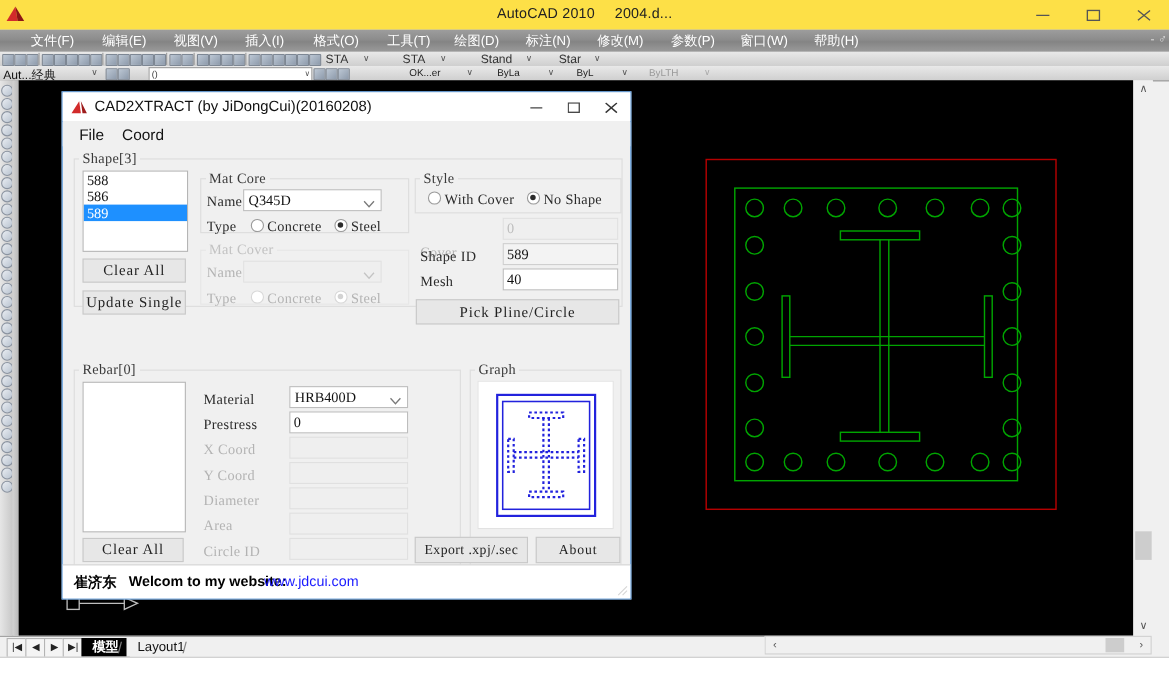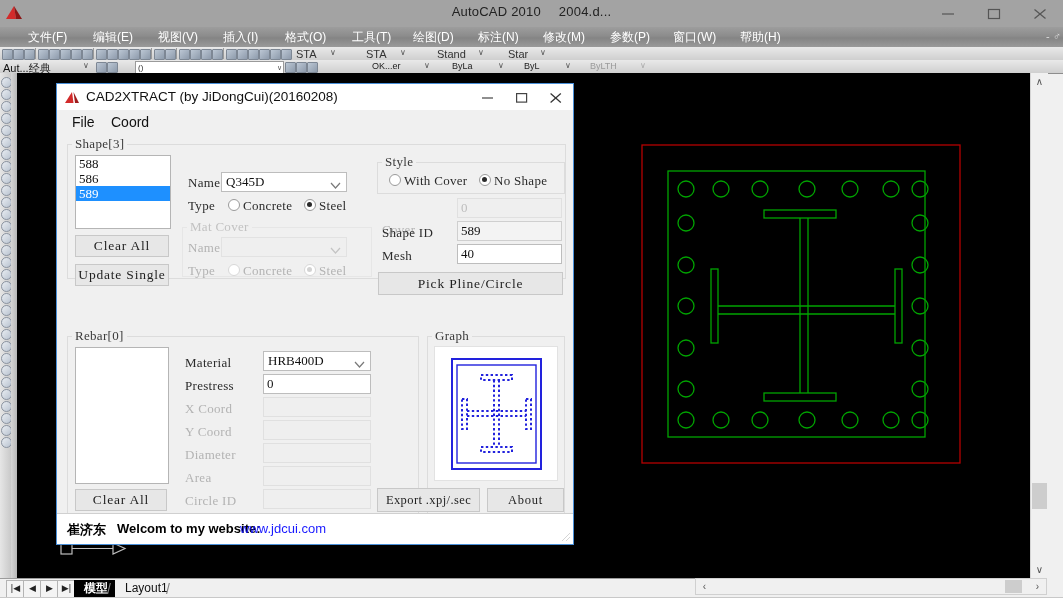--- a/index.html
+++ b/index.html
@@ -9,21 +9,21 @@
     font-family:"Liberation Sans", sans-serif;
     -webkit-font-smoothing:antialiased;
   }
   .abs{position:absolute;}
 
   
   #acad-window{position:absolute;left:0;top:0;width:1063px;height:614px;background:#f0f0f0;}
 
   #acad-titlebar{
     position:absolute;left:0;top:0;width:1063px;height:27px;
-    background:#a3a3a3;border-bottom:1px solid #e2e2e2;
+    background:#fde047;border-bottom:1px solid #e2e2e2;
   }
   #acad-app-icon{
     position:absolute;left:3px;top:2px;width:22px;height:22px;
   }
   #acad-title{
     position:absolute;left:0;top:4px;width:1063px;text-align:center;
     font-size:13px;color:#222;letter-spacing:.2px;
   }
   #acad-title .sp{display:inline-block;width:18px;}
   .wbtn{position:absolute;top:0;width:46px;height:27px;cursor:default;}
@@ -464,20 +464,23 @@
 
     <div class="listbox" style="left:18px;top:22px;width:94px;height:72px;">
       <div class="lb-item">588</div>
       <div class="lb-item">586</div>
       <div class="lb-item sel">589</div>
     </div>
 
     <div class="btn" style="left:18px;top:102px;width:94px;height:22px;line-height:20px;">Clear All</div>
     <div class="btn" style="left:18px;top:131px;width:94px;height:22px;line-height:20px;">Update Single</div>
 
+    <fieldset class="grp" style="left:125px;top:21px;width:188px;height:56px;">
+      <legend>Mat Core</legend>
+    </fieldset>
     <div class="mono abs" style="left:131px;top:42px;">Name</div>
     <div class="combo" style="left:164px;top:39px;width:126px;height:20px;">
       <span>Q345D</span>
       <span class="chev">
         <svg width="11" height="8">
             <polyline points="1,1 5.5,6 10,1" fill="none" stroke="#7a7a7a" stroke-width="1.2"></polyline>
           </svg>
       </span>
     </div>
     <div class="mono abs" style="left:131px;top:65px;">Type</div>

